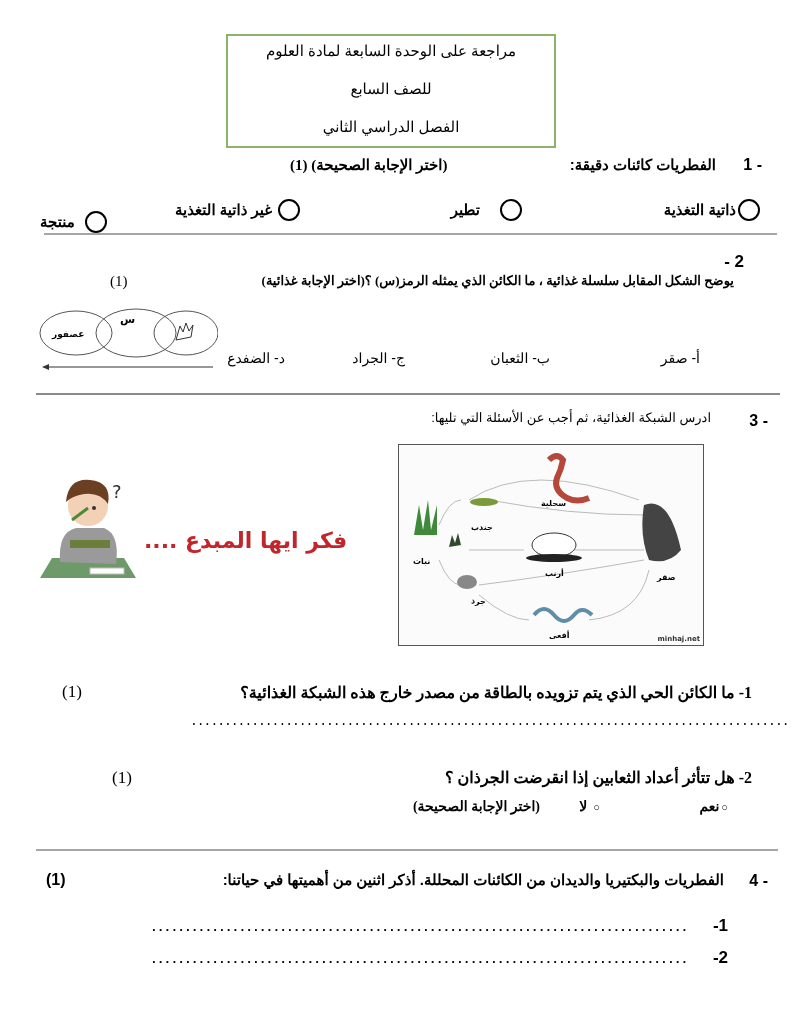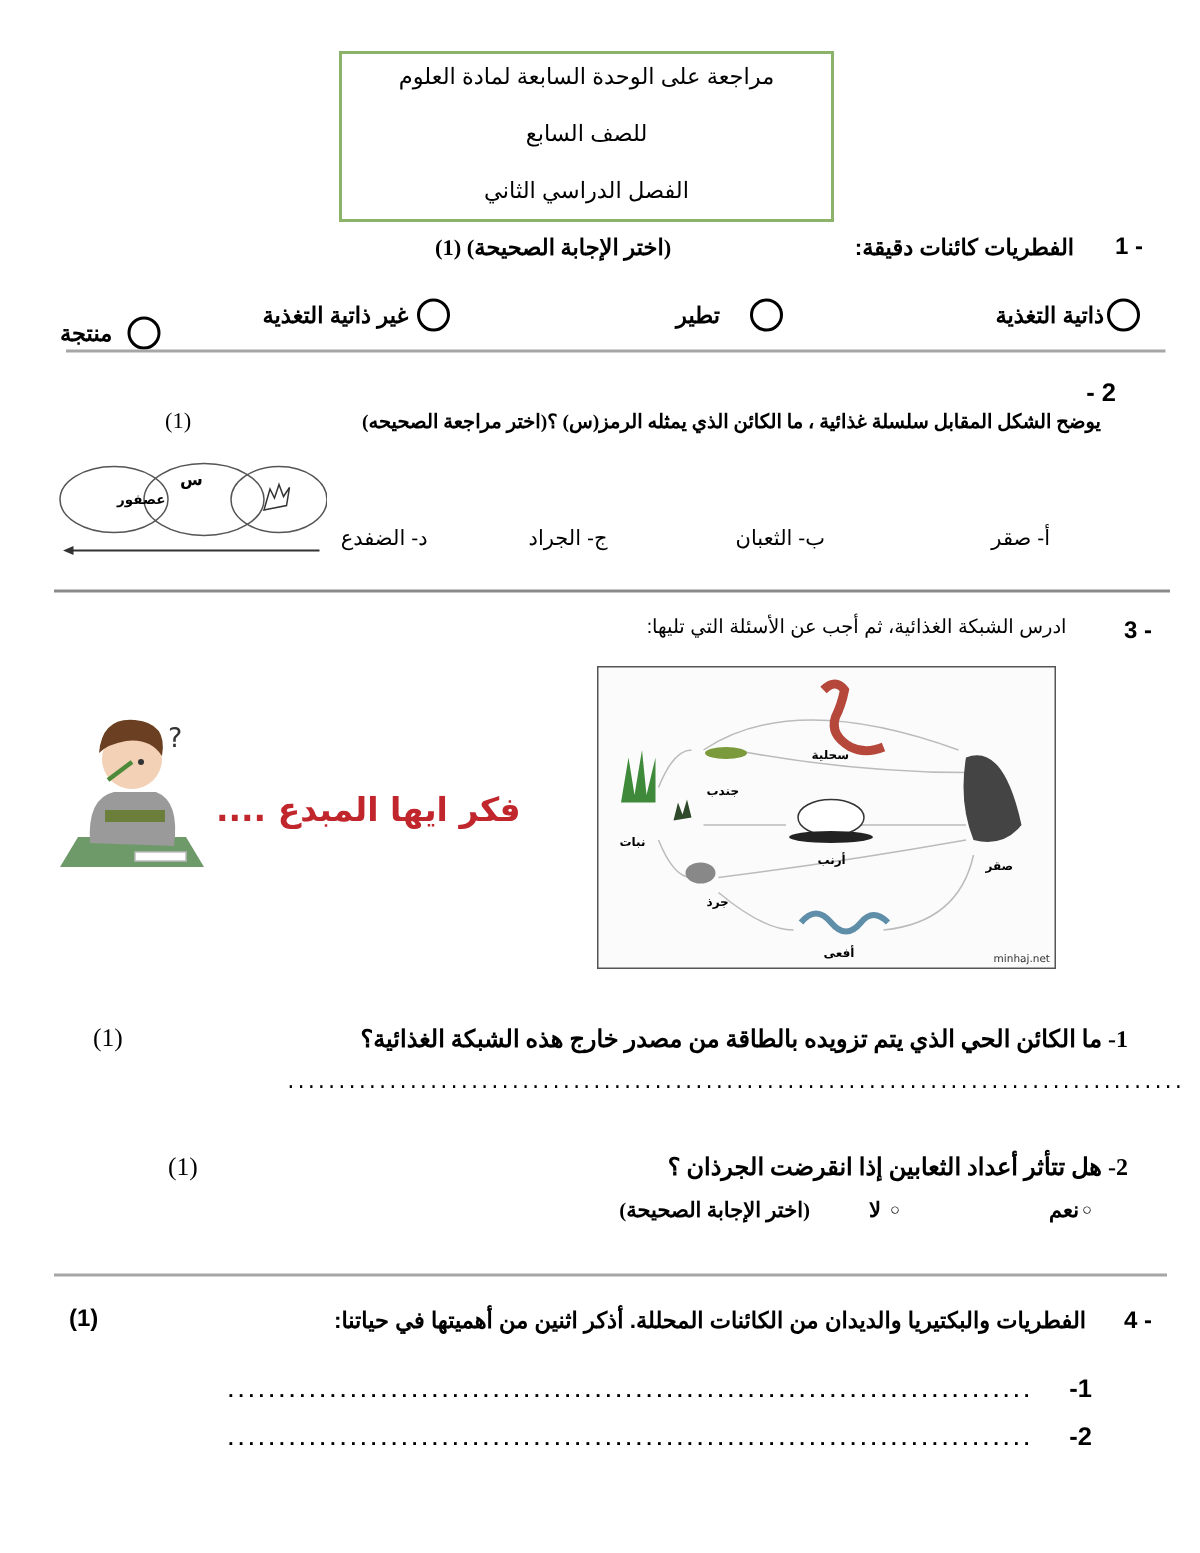--- a/index.html
+++ b/index.html
@@ -43,33 +43,33 @@
   <span>غير ذاتية التغذية</span>
 </div>
 <div class="abs opt" style="left:40px;top:199px;margin-top:12px;">
   <span class="circle" style="margin-left:8px;"></span>
   <span>منتجة</span>
 </div>
 
 <div class="abs divider" style="left:44px;top:233px;width:733px;"></div>
 
 <div class="abs q-num" style="right:56px;top:252px;font-size:17px;">- 2</div>
-<div class="abs rtl serif bold" style="right:66px;top:273px;font-size:13px;">يوضح الشكل المقابل سلسلة غذائية ، ما الكائن الذي يمثله الرمز(س) ؟(اختر مراجعة الصحيحه)</div>
+<div class="abs rtl serif bold" style="right:66px;top:273px;font-size:13px;">يوضح الشكل المقابل سلسلة غذائية ، ما الكائن الذي يمثله الرمز(س) ؟(اختر الإجابة غذائية)</div>
 <div class="abs serif" style="left:110px;top:273px;font-size:15px;">(1)</div>
 
 <div class="abs" style="left:38px;top:305px;width:180px;height:70px;">
   <svg width="180" height="70" viewBox="0 0 180 70">
     <ellipse cx="38" cy="28" rx="36" ry="22" fill="none" stroke="#555" stroke-width="1"></ellipse>
     <ellipse cx="98" cy="28" rx="40" ry="24" fill="none" stroke="#555" stroke-width="1"></ellipse>
     <ellipse cx="148" cy="28" rx="32" ry="22" fill="none" stroke="#555" stroke-width="1"></ellipse>
     <path d="M138 35 l4 -14 l3 6 l3 -9 l3 8 l4 -6 l-2 12 z" fill="none" stroke="#333" stroke-width="1"></path>
     <line x1="175" y1="62" x2="8" y2="62" stroke="#333" stroke-width="1.2"></line>
     <polygon points="4,62 11,59 11,65" fill="#333"></polygon>
   </svg>
-  <div class="abs bold" style="left:14px;top:24px;font-size:9px;direction:rtl;margin-left:26px;">عصفور</div>
+  <div class="abs bold" style="left:14px;top:24px;font-size:9px;direction:rtl;">عصفور</div>
   <div class="abs bold" style="left:82px;top:8px;font-size:11px;direction:rtl;">س</div>
 </div>
 
 <div class="abs rtl" style="right:100px;top:350px;font-size:14px;font-family:'Liberation Sans',sans-serif;">أ- صقر</div>
 <div class="abs rtl" style="right:250px;top:350px;font-size:14px;font-family:'Liberation Sans',sans-serif;">ب- الثعبان</div>
 <div class="abs rtl" style="right:395px;top:350px;font-size:14px;font-family:'Liberation Sans',sans-serif;">ج- الجراد</div>
 <div class="abs rtl" style="right:515px;top:350px;font-size:14px;font-family:'Liberation Sans',sans-serif;">د- الضفدع</div>
 
 <div class="abs divider" style="left:36px;top:393px;width:744px;background:#8a8a8a;"></div>
 
@@ -114,21 +114,21 @@
     <ellipse cx="68" cy="137" rx="10" ry="7" fill="#888"></ellipse>
     <path d="M135 170 q10 -12 20 0 q10 12 20 0 q8 -10 18 0" fill="none" stroke="#5f8ea8" stroke-width="4"></path>
   </svg>
   <div class="abs bold" style="left:142px;top:54px;font-size:8px;direction:rtl;">سحلية</div>
   <div class="abs bold" style="left:72px;top:78px;font-size:8px;direction:rtl;">جندب</div>
   <div class="abs bold" style="left:14px;top:112px;font-size:8px;direction:rtl;">نبات</div>
   <div class="abs bold" style="left:146px;top:124px;font-size:8px;direction:rtl;">أرنب</div>
   <div class="abs bold" style="left:258px;top:128px;font-size:8px;direction:rtl;">صقر</div>
   <div class="abs bold" style="left:72px;top:152px;font-size:8px;direction:rtl;">جرذ</div>
   <div class="abs bold" style="left:150px;top:186px;font-size:8px;direction:rtl;">أفعى</div>
-  <div class="abs" style="right:3px;bottom:2px;font-size:7px;color:#333;">minhaj.net</div>
+  <div class="abs" style="right:3px;bottom:2px;font-size:7px;color:#333;font-weight:bold;">minhaj.net</div>
 </div>
 
 <div class="abs rtl serif bold" style="right:48px;top:683px;font-size:16px;">1- ما الكائن الحي الذي يتم تزويده بالطاقة من مصدر خارج هذه الشبكة الغذائية؟</div>
 <div class="abs serif" style="left:62px;top:682px;font-size:17px;">(1)</div>
 <div class="abs dots" style="left:190px;top:714px;font-weight:normal;">........................................................................................</div>
 
 <div class="abs rtl serif bold" style="right:48px;top:768px;font-size:16px;">2- هل تتأثر أعداد الثعابين إذا انقرضت الجرذان ؟</div>
 <div class="abs serif" style="left:112px;top:768px;font-size:17px;">(1)</div>
 <div class="abs rtl serif bold" style="right:72px;top:798px;font-size:14px;display:flex;align-items:center;gap:2px;">
   <span style="font-size:11px;font-weight:normal;">○</span>

